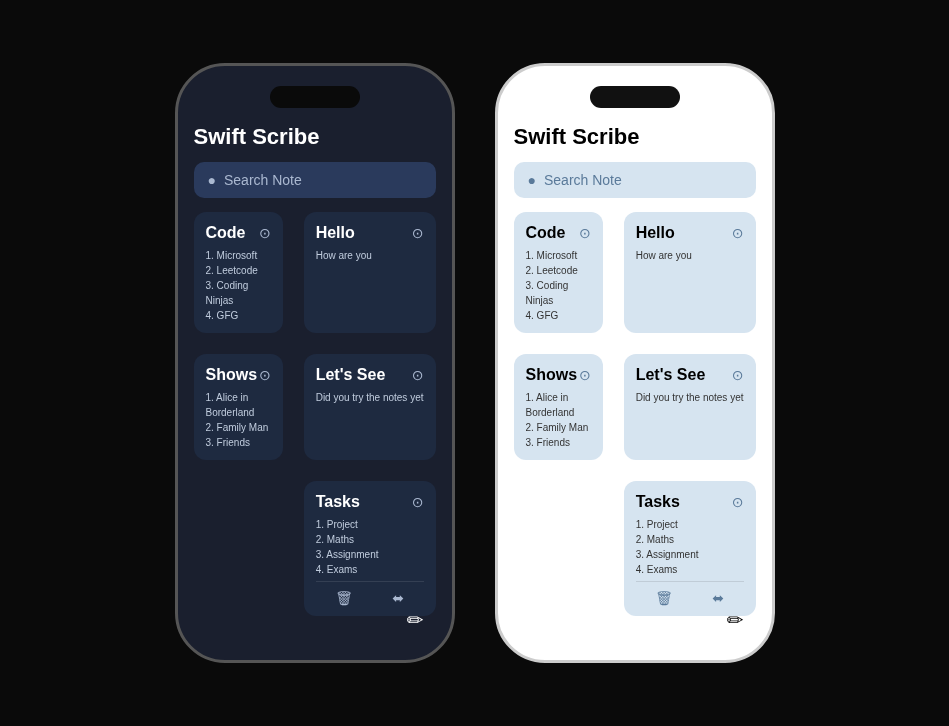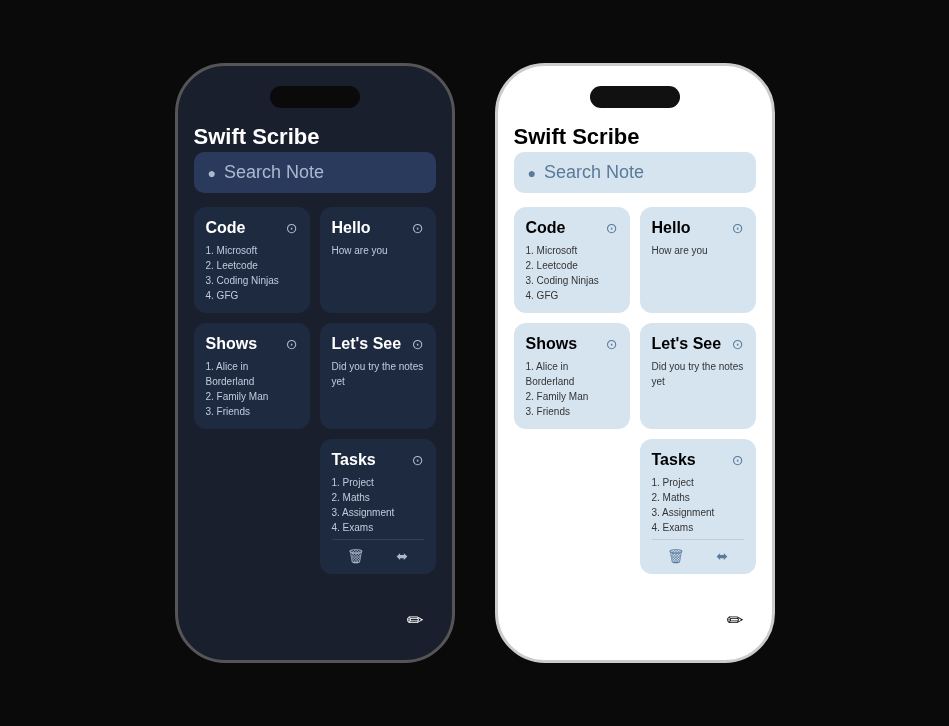--- a/index.html
+++ b/index.html
@@ -41,21 +41,21 @@
       border-radius: 14px;
       margin: 0 auto 16px auto;
     }
 
     .phone-dark .notch { background: #0a0a0a; }
     .phone-light .notch { background: #111; }
 
     .app-title {
       font-size: 22px;
       font-weight: 700;
-      margin-bottom: 2px;
+      margin-bottom: 12px;
     }
 
     .phone-dark .app-title { color: #ffffff; }
     .phone-light .app-title { color: #000000; }
 
     .search-bar {
       display: flex;
       align-items: center;
       border-radius: 10px;
       padding: 10px 14px;
@@ -72,31 +72,31 @@
     }
 
     .search-icon {
       font-size: 14px;
     }
 
     .phone-dark .search-icon { color: #aab8d0; }
     .phone-light .search-icon { color: #5a7a9a; }
 
     .search-placeholder {
-      font-size: 18px;
+      font-size: 14px;
       text-align: right;
     }
 
     .phone-dark .search-placeholder { color: #aab8d0; }
     .phone-light .search-placeholder { color: #5a7a9a; }
 
     .notes-grid {
       display: grid;
-      grid-template-columns: 1fr 1fr;
-      gap: 10px;
+      grid-template-columns: 1fr;
+      gap: 21px;
     }
 
     .note-card {
       border-radius: 12px;
       padding: 12px 12px 10px 12px;
     }
 
     .phone-dark .note-card {
       background: #1e2a40;
     }

